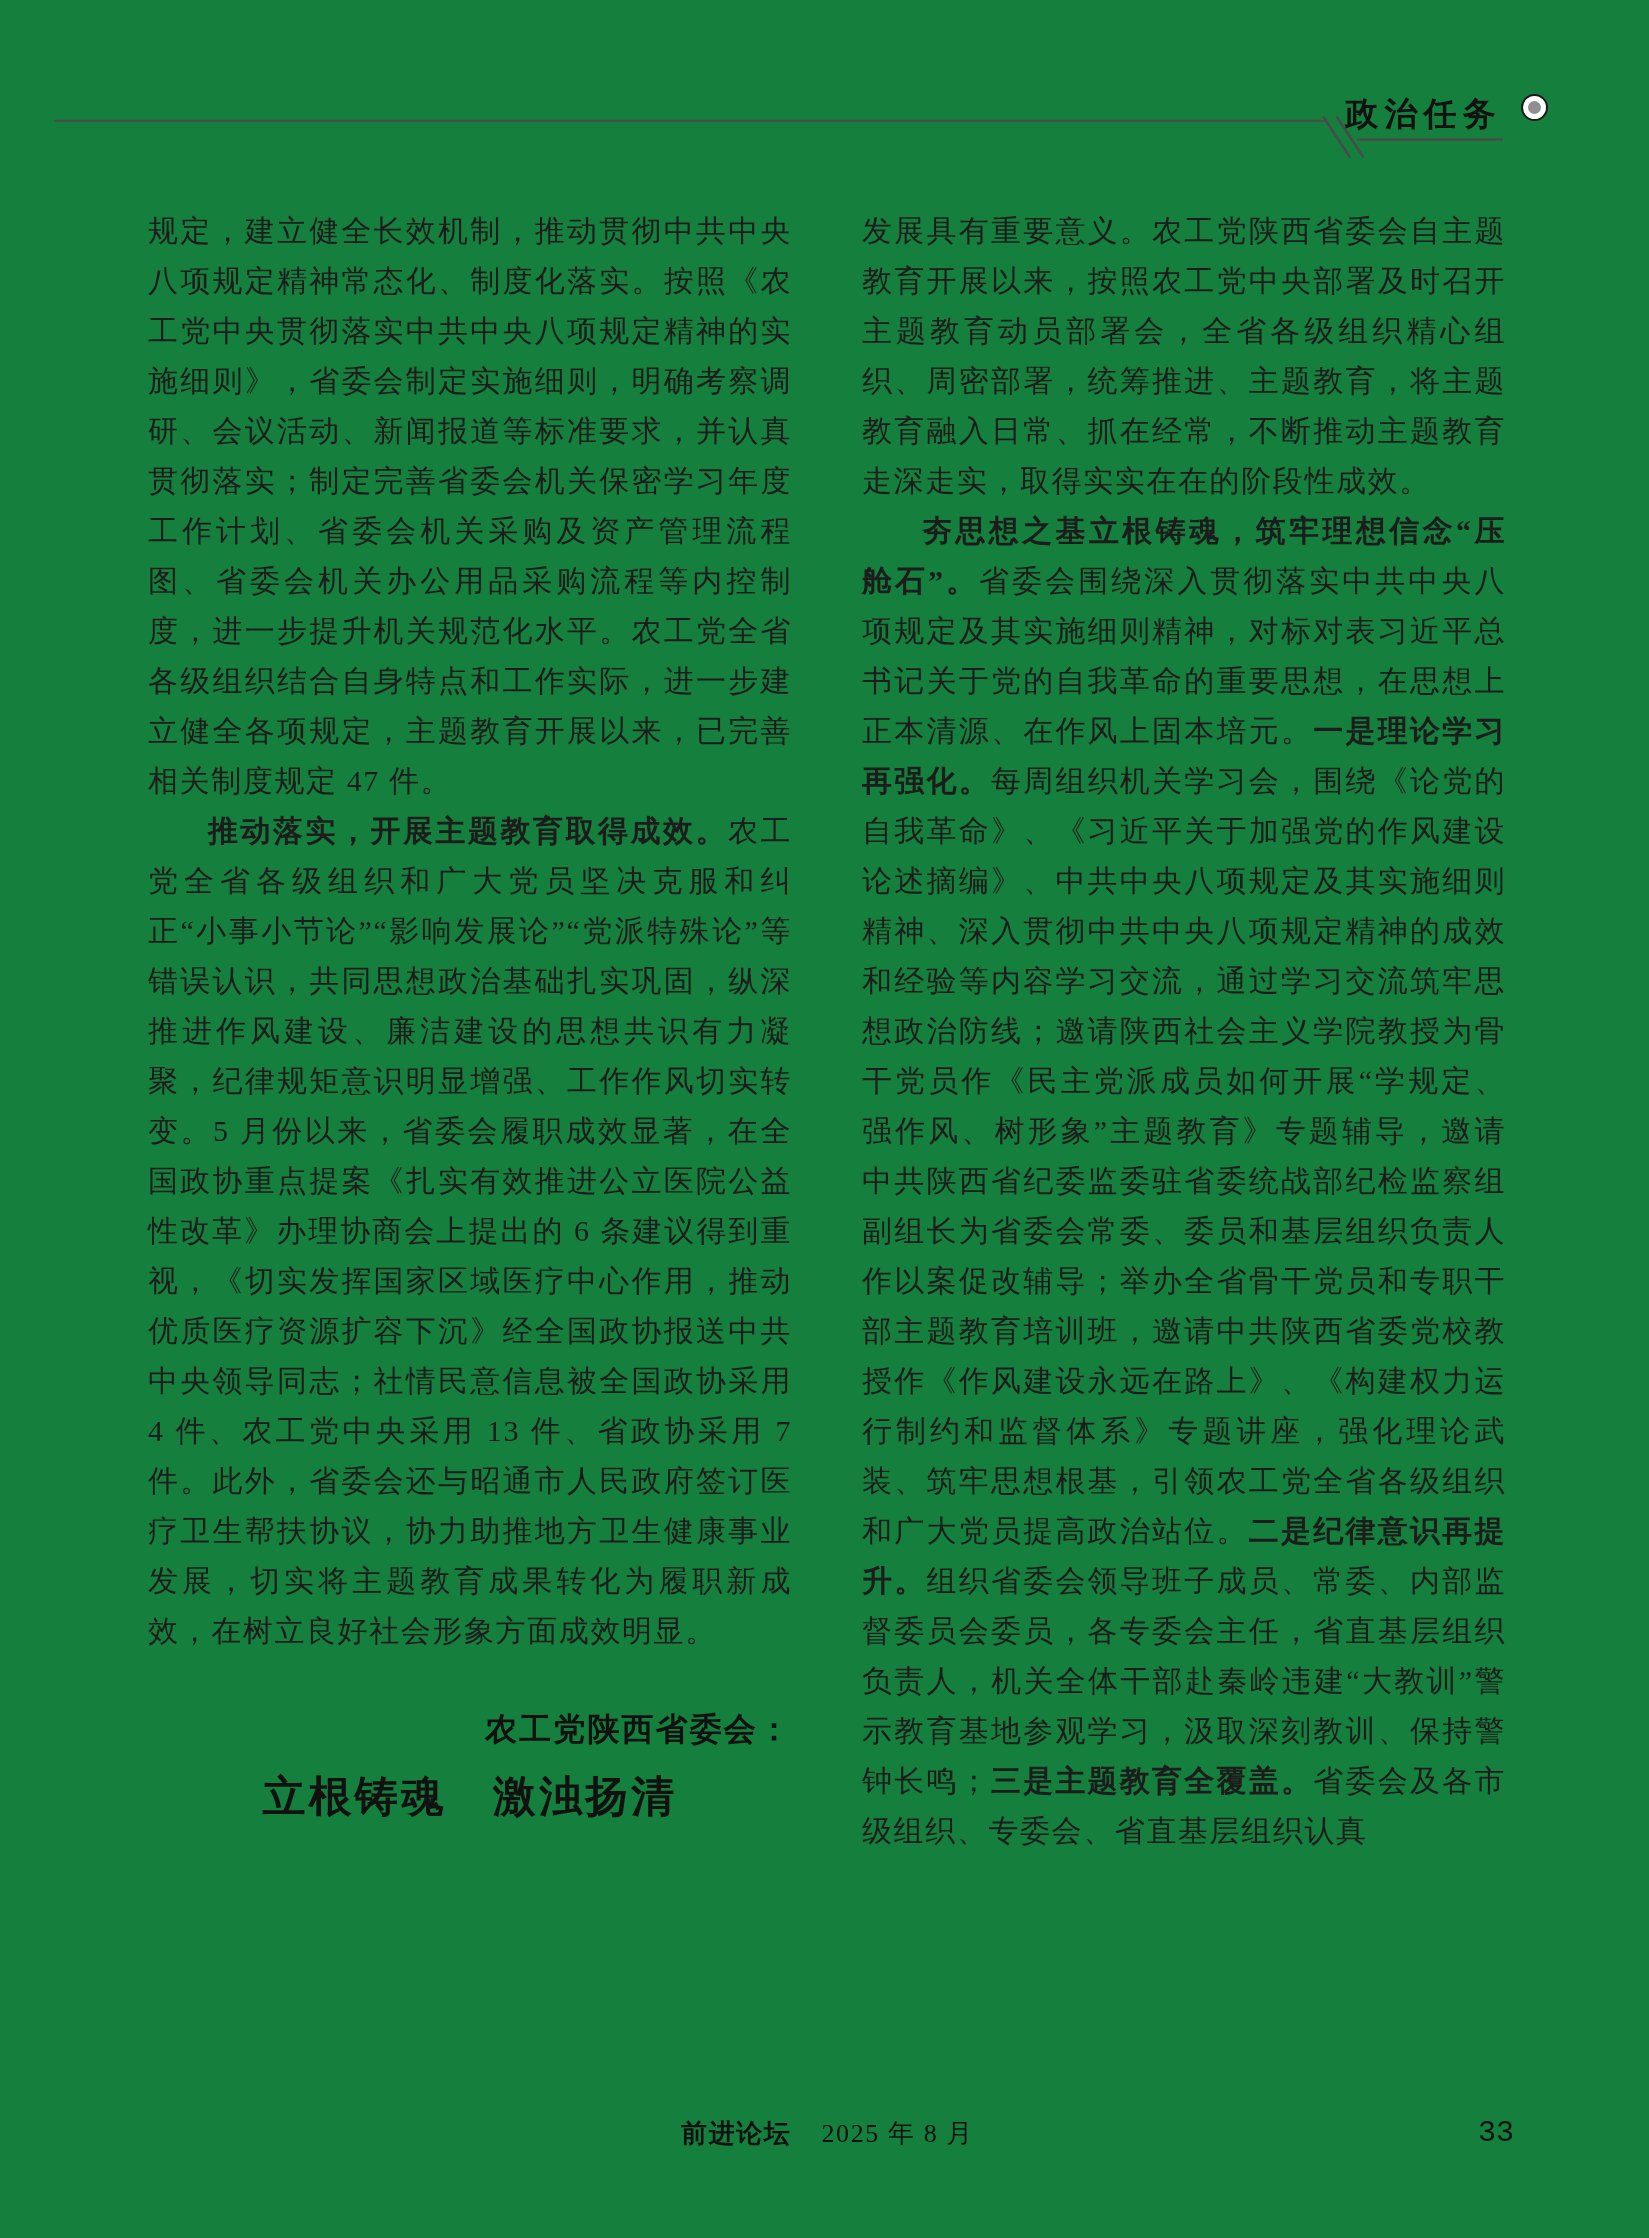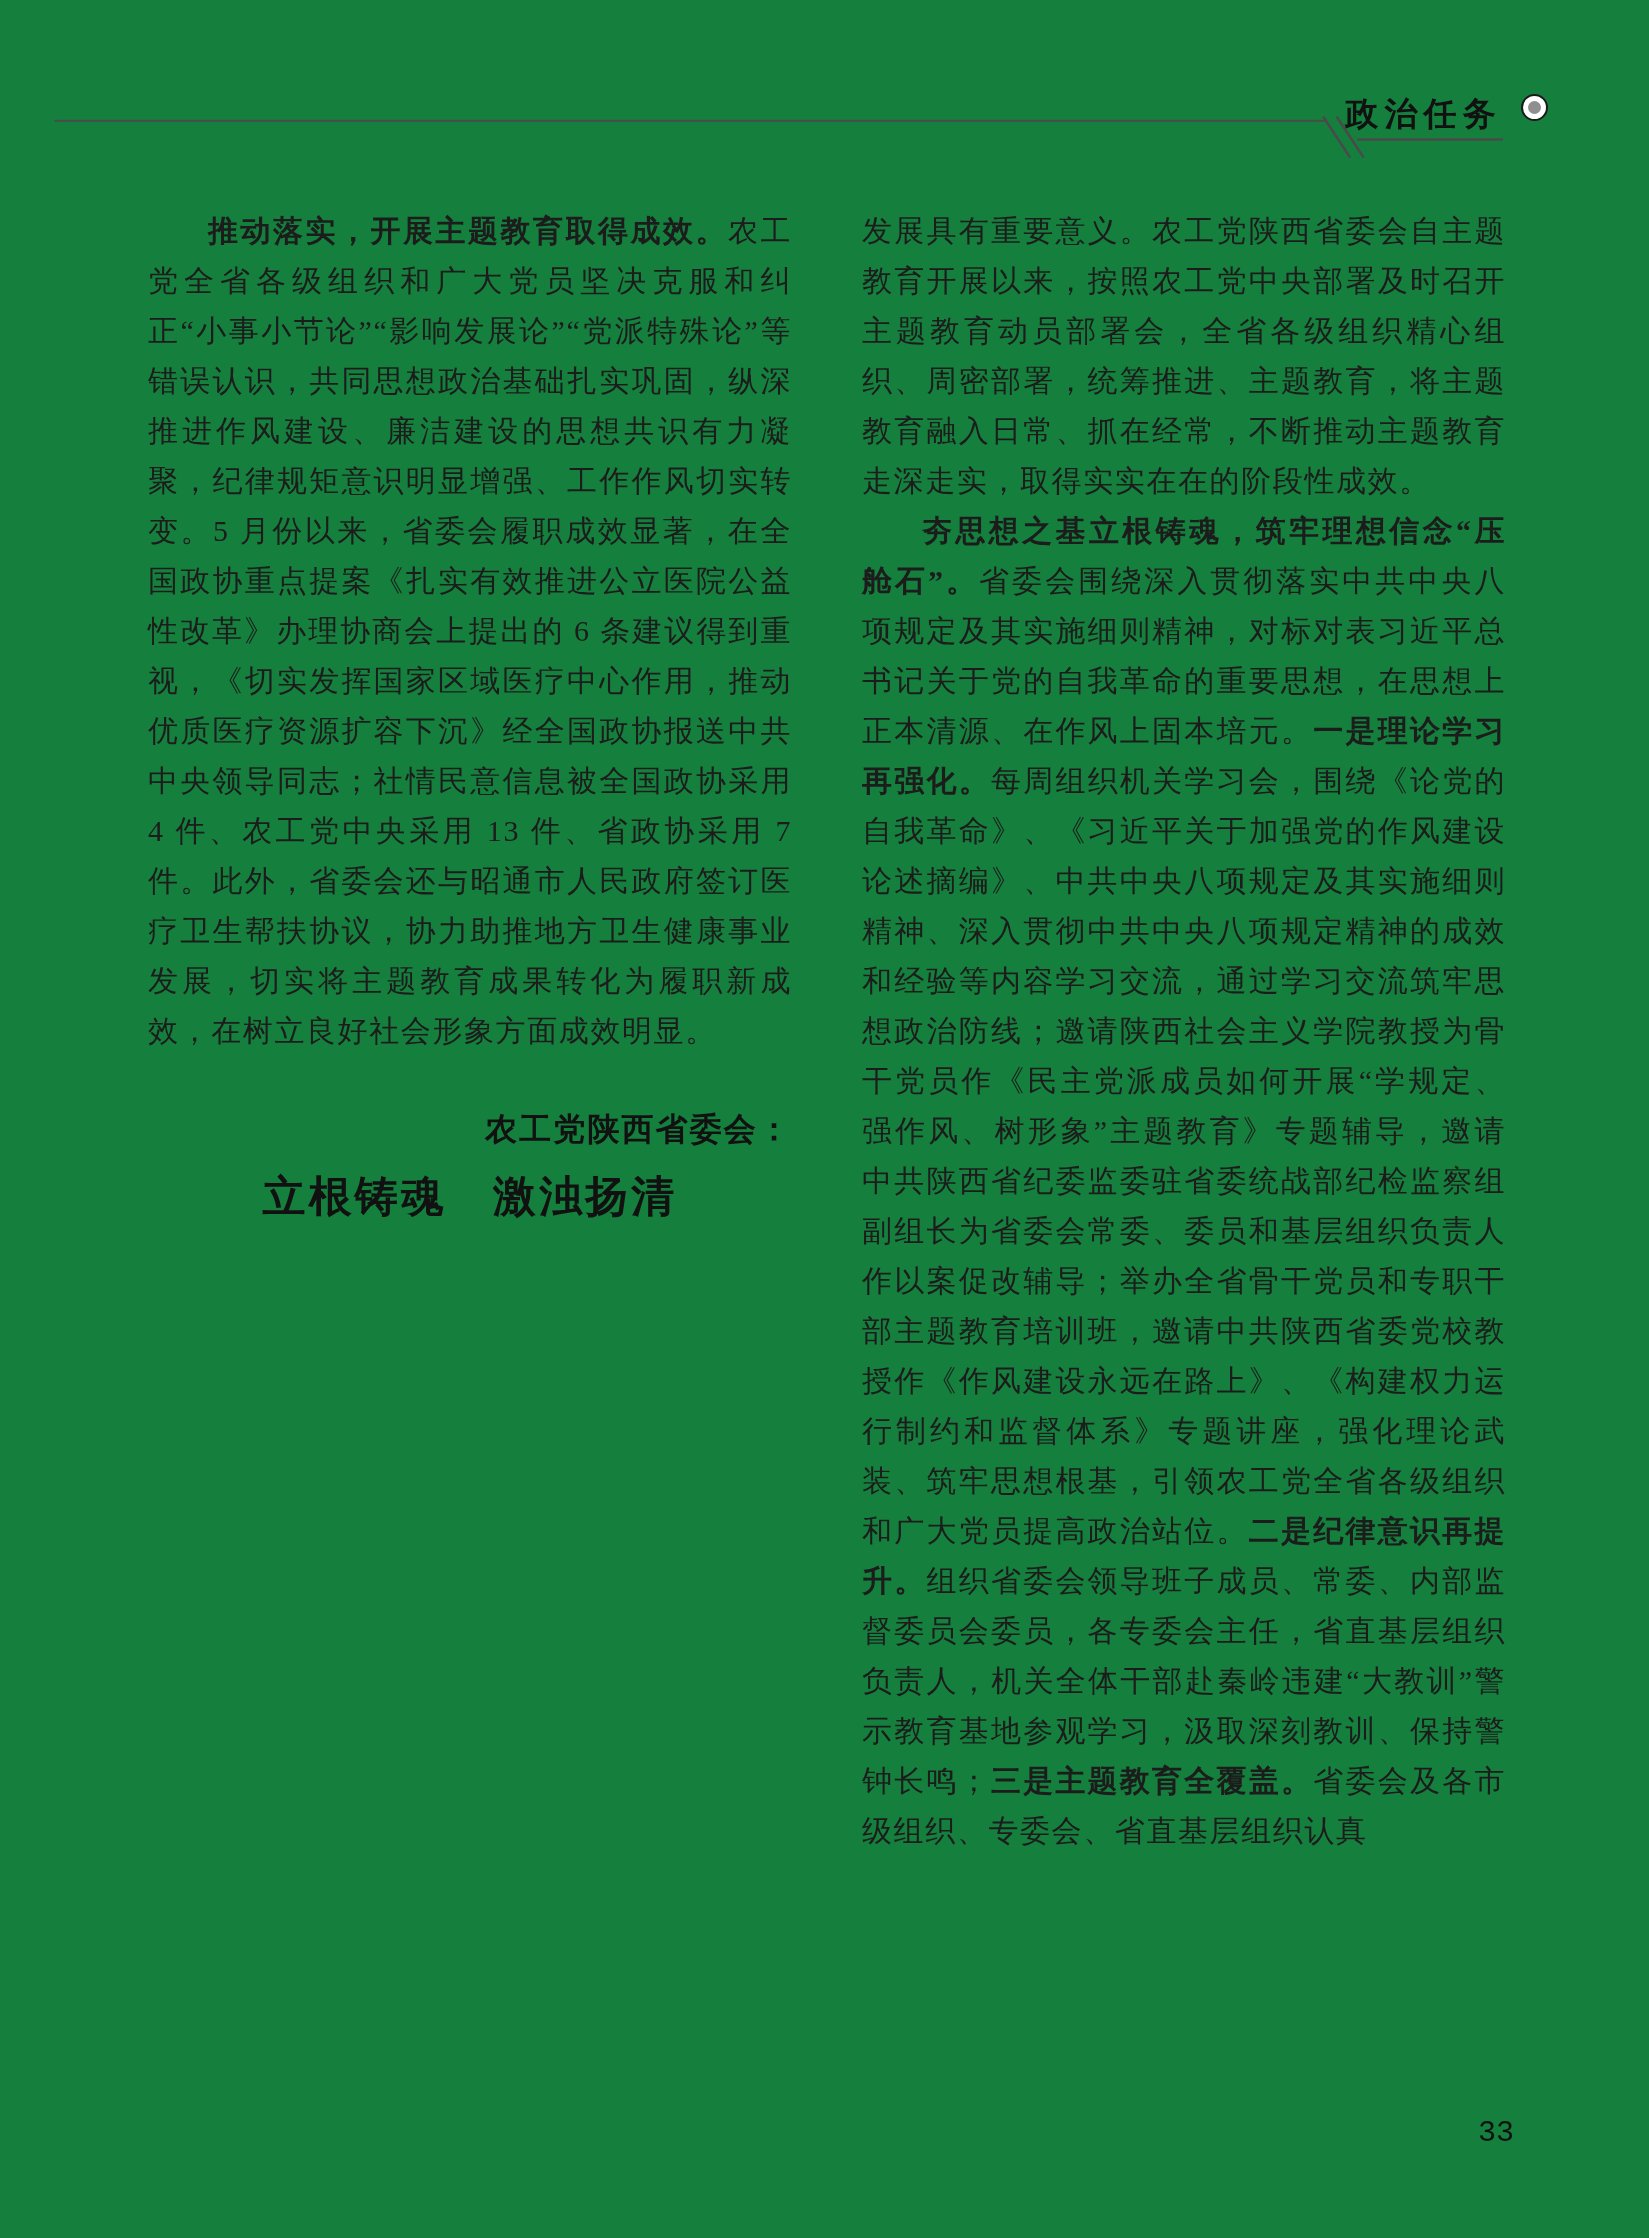--- a/index.html
+++ b/index.html
@@ -133,35 +133,39 @@
     <line x1="2612" y1="268" x2="2892" y2="268" stroke="#4a4a4a" stroke-width="5"></line>
   </svg>
 
   <div class="section-label">政治任务</div>
 
   <span class="target-icon">
     <span class="dot"></span>
   </span>
 
   <div class="col col-left">
+    <p class="body-p">规定，建立健全长效机制，推动贯彻中共中央八项规定精神常态化、制度化落实。按照《农工党中央贯彻落实中共中央八项规定精神的实施细则》，省委会制定实施细则，明确考察调研、会议活动、新闻报道等标准要求，并认真贯彻落实；制定完善省委会机关保密学习年度工作计划、省委会机关采购及资产管理流程图、省委会机关办公用品采购流程等内控制度，进一步提升机关规范化水平。农工党全省各级组织结合自身特点和工作实际，进一步建立健全各项规定，主题教育开展以来，已完善相关制度规定 47 件。</p>
 
     <p class="body-p indent">
       <strong class="lead">推动落实，开展主题教育取得成效。</strong><span>农工党全省各级组织和广大党员坚决克服和纠正“小事小节论”“影响发展论”“党派特殊论”等错误认识，共同思想政治基础扎实巩固，纵深推进作风建设、廉洁建设的思想共识有力凝聚，纪律规矩意识明显增强、工作作风切实转变。5 月份以来，省委会履职成效显著，在全国政协重点提案《扎实有效推进公立医院公益性改革》办理协商会上提出的 6 条建议得到重视，《切实发挥国家区域医疗中心作用，推动优质医疗资源扩容下沉》经全国政协报送中共中央领导同志；社情民意信息被全国政协采用 4 件、农工党中央采用 13 件、省政协采用 7 件。此外，省委会还与昭通市人民政府签订医疗卫生帮扶协议，协力助推地方卫生健康事业发展，切实将主题教育成果转化为履职新成效，在树立良好社会形象方面成效明显。</span>
     </p>
 
     <h3 class="section-heading">农工党陕西省委会：</h3>
 
     <h2 class="article-title">立根铸魂　激浊扬清</h2>
 
   </div>
 
   <div class="col col-right">
     <p class="body-p">发展具有重要意义。农工党陕西省委会自主题教育开展以来，按照农工党中央部署及时召开主题教育动员部署会，全省各级组织精心组织、周密部署，统筹推进、主题教育，将主题教育融入日常、抓在经常，不断推动主题教育走深走实，取得实实在在的阶段性成效。</p>
 
     <p class="body-p indent">
       <span class="seg-bold">夯思想之基立根铸魂，筑牢理想信念“压舱石”。</span><span class="seg-normal">省委会围绕深入贯彻落实中共中央八项规定及其实施细则精神，对标对表习近平总书记关于党的自我革命的重要思想，在思想上正本清源、在作风上固本培元。</span><span class="seg-bold">一是理论学习再强化。</span><span class="seg-normal">每周组织机关学习会，围绕《论党的自我革命》、《习近平关于加强党的作风建设论述摘编》、中共中央八项规定及其实施细则精神、深入贯彻中共中央八项规定精神的成效和经验等内容学习交流，通过学习交流筑牢思想政治防线；邀请陕西社会主义学院教授为骨干党员作《民主党派成员如何开展“学规定、强作风、树形象”主题教育》专题辅导，邀请中共陕西省纪委监委驻省委统战部纪检监察组副组长为省委会常委、委员和基层组织负责人作以案促改辅导；举办全省骨干党员和专职干部主题教育培训班，邀请中共陕西省委党校教授作《作风建设永远在路上》、《构建权力运行制约和监督体系》专题讲座，强化理论武装、筑牢思想根基，引领农工党全省各级组织和广大党员提高政治站位。</span><span class="seg-bold">二是纪律意识再提升。</span><span class="seg-normal">组织省委会领导班子成员、常委、内部监督委员会委员，各专委会主任，省直基层组织负责人，机关全体干部赴秦岭违建“大教训”警示教育基地参观学习，汲取深刻教训、保持警钟长鸣；</span><span class="seg-bold">三是主题教育全覆盖。</span><span class="seg-normal">省委会及各市级组织、专委会、省直基层组织认真</span>
     </p>
   </div>
 
+  <div class="footer-center">
+    <span class="journal">前进论坛</span><span class="issue">2025 年 8 月</span>
+  </div>
   <div class="page-num">33</div>
 
 </div>
 
 
 </body></html>

